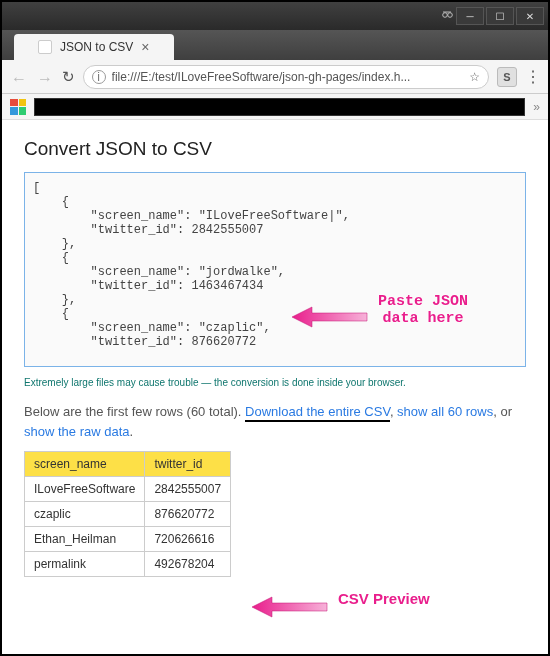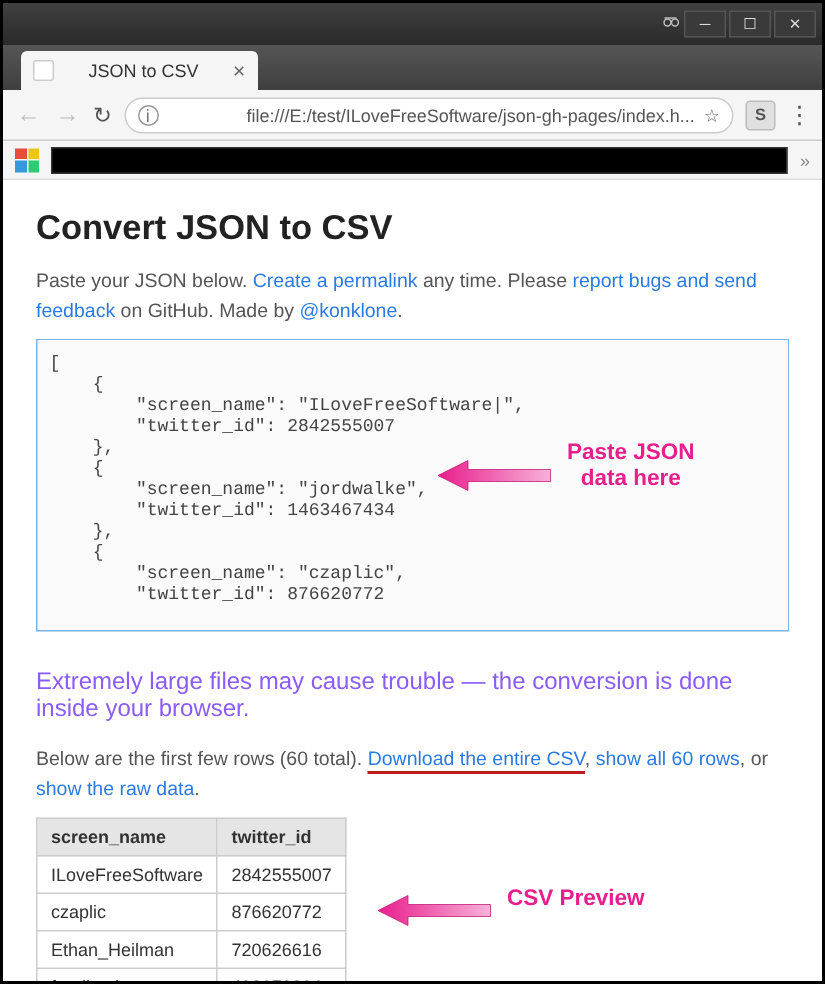--- a/index.html
+++ b/index.html
@@ -45,24 +45,24 @@
   align-items: flex-end;
   padding-left: 12px;
 }
 .tab {
   background: #f5f5f5;
   height: 26px;
   min-width: 150px;
   border-radius: 4px 4px 0 0;
   display: flex;
   align-items: center;
-  padding: 0 8px;
+  padding: 0 24px;
   font-size: 12px;
   color: #333;
-  gap: 23px;
+  gap: 8px;
   position: relative;
 }
 .tab-favicon { width:14px; height:14px; background:#fff; border:1px solid #ccc; border-radius:2px; }
 .tab-close { margin-left: auto; color:#666; font-size:14px; cursor:pointer; }
 .addrbar {
   background: #f5f5f5;
   border-bottom: 1px solid #ccc;
   height: 34px;
   display: flex;
   align-items: center;
@@ -80,21 +80,21 @@
   background: #fff;
   display: flex;
   align-items: center;
   padding: 0 8px;
   font-size: 12px;
   color: #333;
   gap: 6px;
   overflow: hidden;
 }
 .omnibox .info { font-size:12px; border:1px solid #999; border-radius:50%; width:14px; height:14px; display:flex; align-items:center; justify-content:center; color:#777; }
-.omnibox .url { white-space:nowrap; overflow:hidden; text-overflow:ellipsis; flex:1; color:#555;text-align:right; }
+.omnibox .url { white-space:nowrap; overflow:hidden; text-overflow:ellipsis; flex:1; color:#555; }
 .omnibox .star { color:#666; }
 .ext-badge { width:20px; height:20px; border-radius:3px; background:#e0e0e0; border:1px solid #bbb; display:flex; align-items:center; justify-content:center; font-size:11px; color:#555; font-weight:bold; }
 .kebab { font-size:16px; color:#555; cursor:pointer; letter-spacing:-1px; }
 .bookbar {
   background: #f5f5f5;
   border-bottom: 1px solid #ddd;
   height: 26px;
   display: flex;
   align-items: center;
   padding: 0 8px;
@@ -108,49 +108,49 @@
 .bk-field { flex:1; height:18px; background:#000; border:1px solid #333; }
 .bk-chev { color:#888; font-size:12px; margin-left:auto; }
 .content {
   flex: 1;
   background: #fff;
   padding: 18px 22px;
   overflow: hidden;
   color: #333;
   position: relative;
 }
-h1 { font-size: 23px; font-weight: bold; color: #222; margin-bottom: 12px; }
+h1 { font-size: 19px; font-weight: normal; color: #222; margin-bottom: 12px; }
 .intro { font-size: 13px; color: #555; line-height: 1.5; margin-bottom: 10px; }
 .link { color: #2a7ae2; text-decoration: none; cursor:pointer; }
 textarea.json {
   width: 100%;
   height: 195px;
   border: 1px solid #7bb3e8;
   background: #fafafa;
   font-family: 'Courier New', monospace;
   font-size: 12px;
   padding: 8px;
   color: #444;
   resize: none;
   outline: none;
   overflow-y: scroll;
 }
-.hint { font-size: 16px; color: #8b5cf6; margin-top: 22px; margin-bottom: 14px; }
+.hint { font-size: 10px; color: #0f766e; margin-top: 7px; margin-bottom: 14px; }
 .below { font-size: 13px; color: #555; line-height: 1.5; margin-bottom: 10px; }
-.underline-pink { border-bottom: 2px solid #b91c1c; padding-bottom:1px; }
+.underline-pink { border-bottom: 2px solid #000000; padding-bottom:1px; }
 table.csv {
   border-collapse: collapse;
   font-size: 12px;
 }
 table.csv th, table.csv td {
   border: 1px solid #ccc;
   padding: 5px 9px;
   text-align: left;
 }
-table.csv th { background: #e5e5e5; font-weight: bold; }
+table.csv th { background: #fde047; font-weight: normal; }
 
 .annot {
   position: absolute;
   color: #e91e8c;
   font-weight: bold;
   font-size: 15px;
   font-family: Arial, sans-serif;
   text-shadow: 0 0 2px #fff, 0 0 2px #fff;
   pointer-events: none;
 }
@@ -206,23 +206,20 @@
         <div></div>
         <div></div>
       </div>
     <div class="bk-field"></div>
     <span class="bk-chev">»</span>
   </div>
 
   <div class="content">
     <h1>Convert JSON to CSV</h1>
 
-    <p class="intro">
-      <span>Paste your JSON below. </span><a class="link">Create a permalink</a><span> any time. Please </span><a class="link">report bugs and send feedback</a><span> on GitHub. Made by </span><a class="link">@konklone</a><span>.</span>
-    </p>
 
     <textarea class="json" style="">[
     {
         "screen_name": "ILoveFreeSoftware|",
         "twitter_id": 2842555007
     },
     {
         "screen_name": "jordwalke",
         "twitter_id": 1463467434
     },
@@ -251,39 +248,39 @@
           </tr>
           <tr>
             <td>czaplic</td>
             <td>876620772</td>
           </tr>
           <tr>
             <td>Ethan_Heilman</td>
             <td>720626616</td>
           </tr>
           <tr>
-            <td>feedback</td>
+            <td>permalink</td>
             <td>492678204</td>
           </tr>
         </tbody>
     </table>
 
     
     <div class="arrow" style="left:290px; top:185px;">
       <svg width="80" height="30">
           <defs>
             <linearGradient id="g1" x1="0" y1="0" x2="1" y2="0">
               <stop offset="0" stop-color="#e91e8c"></stop>
               <stop offset="1" stop-color="#f7b2d9"></stop>
             </linearGradient>
           </defs>
       <polygon points="0,12 20,2 20,8 75,8 75,16 20,16 20,22" fill="url(#g1)" stroke="#c01070" stroke-width="0.5"></polygon>
         </svg>
     </div>
-    <div class="annot" style="left:376px; top:173px; text-align:center; line-height:1.15;">
+    <div class="annot" style="left:376px; top:173px; text-align:center; line-height:1.15;font-family:Liberation Mono, monospace;">
       <div>Paste JSON</div>
       <div>data here</div>
     </div>
 
     <div class="arrow" style="left:250px; top:475px;">
       <svg width="80" height="30">
           <defs>
             <linearGradient id="g2" x1="0" y1="0" x2="1" y2="0">
               <stop offset="0" stop-color="#e91e8c"></stop>
               <stop offset="1" stop-color="#f7b2d9"></stop>

